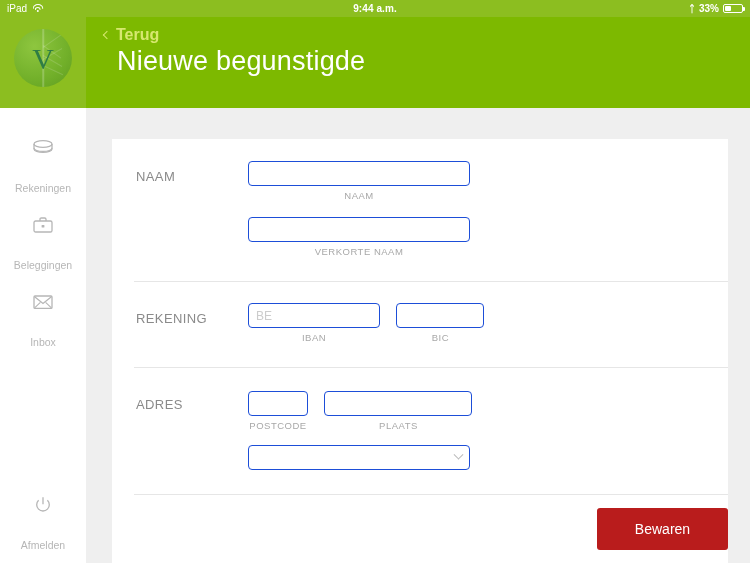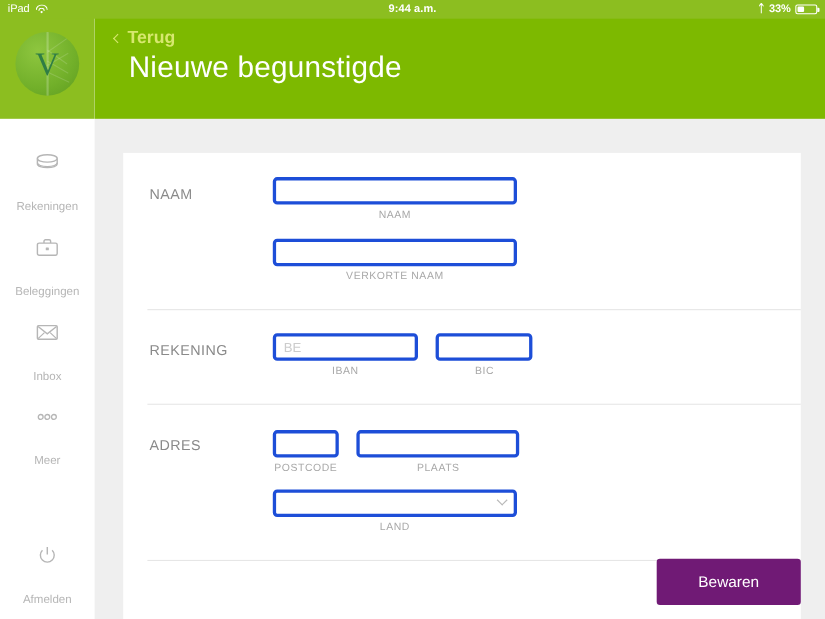--- a/index.html
+++ b/index.html
@@ -148,21 +148,21 @@
     content: ""; position: absolute; left: 22px; right: 0; top: 0;
     height: 1px; background: #e6e6e6;
   }
   .row-label {
     width: 136px; padding-left: 24px; padding-top: 8px;
     color: #8a8a8a; font-size: 13px; letter-spacing: .4px;
   }
   .fields { flex: 1; }
   .field { display: inline-block; vertical-align: top; margin-bottom: 12px; }
   .field-box {
-    border: 3px solid #1d4ed8; border-radius: 4px;
+    border: 1px solid #1d4ed8; border-radius: 4px;
     height: 25px; background: #fff;
     display: flex; align-items: center;
     padding: 0 7px; font-size: 12px; color: #444;
   }
   .field-cap {
     text-align: center; margin-top: 4px;
     font-size: 9.5px; color: #a8a8a8; letter-spacing: .5px;
   }
   .ph { color: #cccccc; }
   .chev-down {
@@ -175,21 +175,21 @@
   .w-iban { width: 132px; }
   .w-bic  { width: 88px; margin-left: 12px; }
   .w-straat { width: 224px; }
   .w-post { width: 60px; }
   .w-plaats { width: 148px; margin-left: 12px; }
   .w-land { width: 222px; }
 
   .save-btn {
     position: absolute; left: 597px; top: 508px;
     width: 131px; height: 42px;
-    background: #701a75; color: #fff;
+    background: #b91c1c; color: #fff;
     border: none; border-radius: 3px;
     font-size: 14px; font-family: "Liberation Sans", sans-serif;
     cursor: pointer; z-index: 7;
   }
 </style>
 </head>
 <body>
 
 <div id="app">
 
@@ -254,30 +254,20 @@
         <div class="nav-ico">
           <svg width="24" height="18" viewBox="0 0 24 18">
             <rect x="3" y="3" width="18" height="12.4" rx="1" fill="none" stroke="#b6b6b6" stroke-width="1.3"></rect>
             <path d="M3.6 3.8L12 10.4l8.4-6.6" fill="none" stroke="#b6b6b6" stroke-width="1.3"></path>
             <path d="M3.6 14.8L9.4 9.4M20.4 14.8L14.6 9.4" fill="none" stroke="#b6b6b6" stroke-width="1.1"></path>
           </svg>
         </div>
         <div class="nav-label">Inbox</div>
       </div>
 
-      <div class="nav-item">
-        <div class="nav-ico">
-          <svg width="24" height="8" viewBox="0 0 24 8">
-            <circle cx="6" cy="4" r="2.2" fill="none" stroke="#b6b6b6" stroke-width="1.2"></circle>
-            <circle cx="12" cy="4" r="2.2" fill="none" stroke="#b6b6b6" stroke-width="1.2"></circle>
-            <circle cx="18" cy="4" r="2.2" fill="none" stroke="#b6b6b6" stroke-width="1.2"></circle>
-          </svg>
-        </div>
-        <div class="nav-label">Meer</div>
-      </div>
 
     </div>
 
     <div class="logout">
       <div class="nav-ico">
         <svg width="20" height="20" viewBox="0 0 20 20">
           <path d="M5.6 5.2a6.3 6.3 0 1 0 8.8 0" fill="none" stroke="#b6b6b6" stroke-width="1.3"></path>
           <line x1="10" y1="2.2" x2="10" y2="9.2" stroke="#b6b6b6" stroke-width="1.3"></line>
         </svg>
       </div>
@@ -337,21 +327,20 @@
           </div>
           <div class="field w-plaats">
             <div class="field-box"></div>
             <div class="field-cap">PLAATS</div>
           </div>
           <div style="height:2px"></div>
           <div class="field w-land">
             <div class="field-box">
               <span class="chev-down"></span>
             </div>
-            <div class="field-cap">LAND</div>
           </div>
         </div>
       </div>
 
       <div class="row">
         
         
       </div>
 
     </div>

